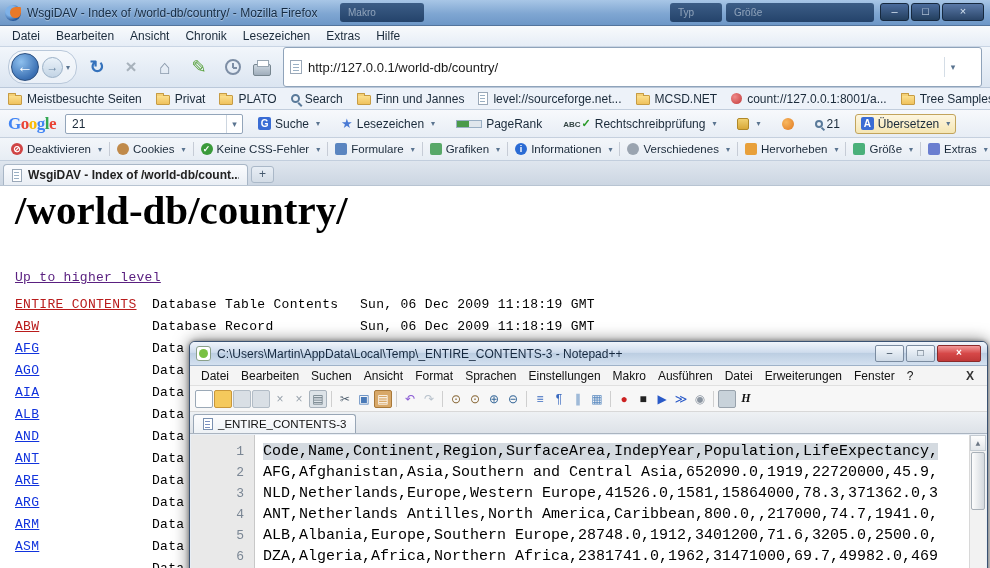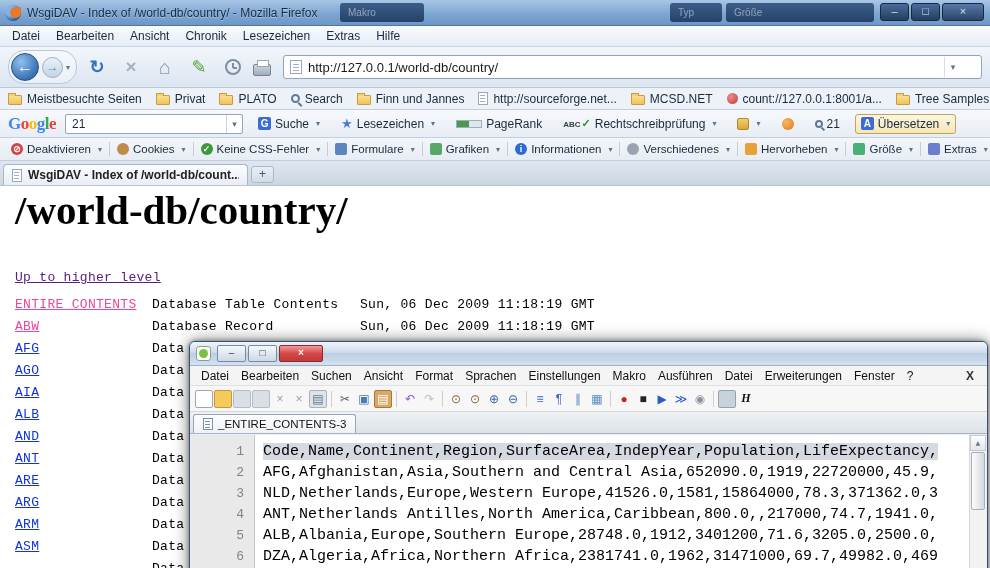--- a/index.html
+++ b/index.html
@@ -32,21 +32,21 @@
   .nav-ic { width:28px; text-align:center; font-size:18px; margin-left:6px; }
   .ic-refresh { color:#3572bc; } .ic-refresh::before { content:"↻"; font-weight:bold; }
   .ic-stop { color:#a8b2bc; } .ic-stop::before { content:"×"; font-weight:bold; font-size:19px; }
   .ic-home { color:#8a99ab; } .ic-home::before { content:"⌂"; font-size:20px; }
   .ic-quill { color:#55a038; } .ic-quill::before { content:"✎"; }
   .ic-clock { width:16px; height:16px; border-radius:50%; border:2px solid #7d8ea5; position:relative; margin-left:12px; }
   .ic-clock::before { content:""; position:absolute; left:5px; top:2px; width:2px; height:5px; background:#7d8ea5; }
   .ic-clock::after { content:""; position:absolute; left:6px; top:6px; width:4px; height:2px; background:#7d8ea5; }
   .ic-printer { width:18px; height:12px; background:linear-gradient(#cdd7e0,#9fadbb); border:1px solid #76858f; border-radius:2px; position:relative; margin:6px 0 0 12px; }
   .ic-printer::before { content:""; position:absolute; left:3px; top:-5px; width:10px; height:5px; background:#fff; border:1px solid #98a6b2; }
-  .urlbar { flex:1; height:24px; margin-left:12px; background:#fff; border:1px solid #8fa3ba; border-radius:3px; display:flex; align-items:center; padding:0 20px 0 6px; }
+  .urlbar { flex:1; height:40px; margin-left:12px; background:#fff; border:1px solid #8fa3ba; border-radius:3px; display:flex; align-items:center; padding:0 20px 0 6px; }
   .favicon { width:12px; height:14px; background:#fff; border:1px solid #9aa8b8; position:relative; }
   .favicon::after { content:""; position:absolute; left:2px; top:3px; width:6px; height:1px; background:#9ab0c4; box-shadow:0 3px #9ab0c4, 0 6px #9ab0c4; }
   .url-text { margin-left:6px; font-size:13px; color:#1a1a1a; flex:1; white-space:nowrap; overflow:hidden; }
   .url-dd { width:17px; height:20px; border-left:1px solid #d4dde6; color:#5a7490; font-size:9px; line-height:20px; text-align:center; }
   .url-dd::before { content:"▾"; }
 
   
   .bookmarks { height:22px; background:#edf2f9; border-bottom:1px solid #c2cedd; display:flex; align-items:center; padding-left:8px; gap:14px; font-size:12px; color:#1a2a3a; white-space:nowrap; overflow:hidden; }
   .bm-item { display:flex; align-items:center; gap:5px; }
   .ic-folder { width:14px; height:10px; background:linear-gradient(#fbdf8d,#efc25e); border:1px solid #c79c44; border-radius:1px; position:relative; margin-top:2px; }
@@ -90,21 +90,21 @@
   .newtab { width:23px; height:17px; margin-bottom:2px; background:linear-gradient(#e8eef5,#d3dce6); border:1px solid #aab8c8; border-radius:3px; font-size:12px; line-height:15px; text-align:center; color:#45596e; }
 
   
   .content { position:absolute; top:186px; left:0; right:0; bottom:0; background:#fff; padding:6px 0 0 15px; overflow:hidden; }
   .content h1 { font-family:"Liberation Serif", serif; font-size:41px; line-height:36px; color:#000; font-weight:bold; }
   .uplink { display:inline-block; margin-top:42px; font-family:"Liberation Mono", monospace; font-size:13px; letter-spacing:.3px; color:#5a2080; text-decoration:underline; }
   .listing { margin-top:9px; font-family:"Liberation Mono", monospace; font-size:13px; letter-spacing:.3px; }
   .row { position:relative; height:22px; white-space:nowrap; }
   .row span { position:absolute; top:3px; }
   .row .rname { left:0; text-decoration:underline; color:#1133dd; }
-  .row .rname.visited { color:#ec4899; }
+  .row .rname.visited { color:#b91c1c; }
   .row .rtype { left:137px; color:#000; }
   .row .rdate { left:345px; color:#000; }
 
   
   .npp { position:absolute; left:189px; top:341px; width:799px; height:300px; border:1px solid #3a5272; border-radius:6px 6px 0 0; background:#e8eef5; box-shadow:0 0 16px rgba(0,0,0,.55), 0 0 4px rgba(0,0,0,.4); }
   .npp-title { height:24px; background:linear-gradient(180deg,#f0f5fb,#cfdced 45%,#bccee2 50%,#d4e1f0); border-radius:5px 5px 0 0; border-bottom:1px solid #9fb2c8; display:flex; align-items:center; padding:0 6px; gap:6px; }
   .npp-icon { width:15px; height:15px; border-radius:3px; background:#fff; border:1px solid #8aa08a; position:relative; flex:none; }
   .npp-icon::after { content:""; position:absolute; left:2px; top:2px; width:9px; height:9px; border-radius:50%; background:#7ac143; }
   .npp-title .ttl { flex:1; font-size:12px; color:#16293f; white-space:nowrap; overflow:hidden; }
   .npp-controls { display:flex; gap:2px; }
@@ -196,21 +196,21 @@
         <div class="bm-item">
           <span class="ic-search"></span>
           <span class="bm-lbl">Search</span>
         </div>
         <div class="bm-item">
           <span class="ic-folder"></span>
           <span class="bm-lbl">Finn und Jannes</span>
         </div>
         <div class="bm-item">
           <span class="ic-page"></span>
-          <span class="bm-lbl">http://sourceforge.net...</span>
+          <span class="bm-lbl">level://sourceforge.net...</span>
         </div>
         <div class="bm-item">
           <span class="ic-folder"></span>
           <span class="bm-lbl">MCSD.NET</span>
         </div>
         <div class="bm-item">
           <span class="ic-redglobe"></span>
           <span class="bm-lbl">count://127.0.0.1:8001/a...</span>
         </div>
         <div class="bm-item">
@@ -391,20 +391,21 @@
           <div class="row">
             <span class="rtype">Data</span>
           </div>
         </div>
     </div>
   </div>
 
   <div class="npp">
     <div class="npp-title">
       <span class="npp-icon"></span>
+      <span class="ttl">C:\Users\Martin\AppData\Local\Temp\_ENTIRE_CONTENTS-3 - Notepad++</span>
       <span class="npp-controls">
           <div class="wc wc-minimize">–</div>
           <div class="wc wc-maximize">□</div>
           <div class="wc wc-close">×</div>
         </span>
     </div>
     <div class="npp-menu">
       <span class="spacer-start" style="display:flex;">
           <span class="mi">Datei</span>
           <span class="mi">Bearbeiten</span>

